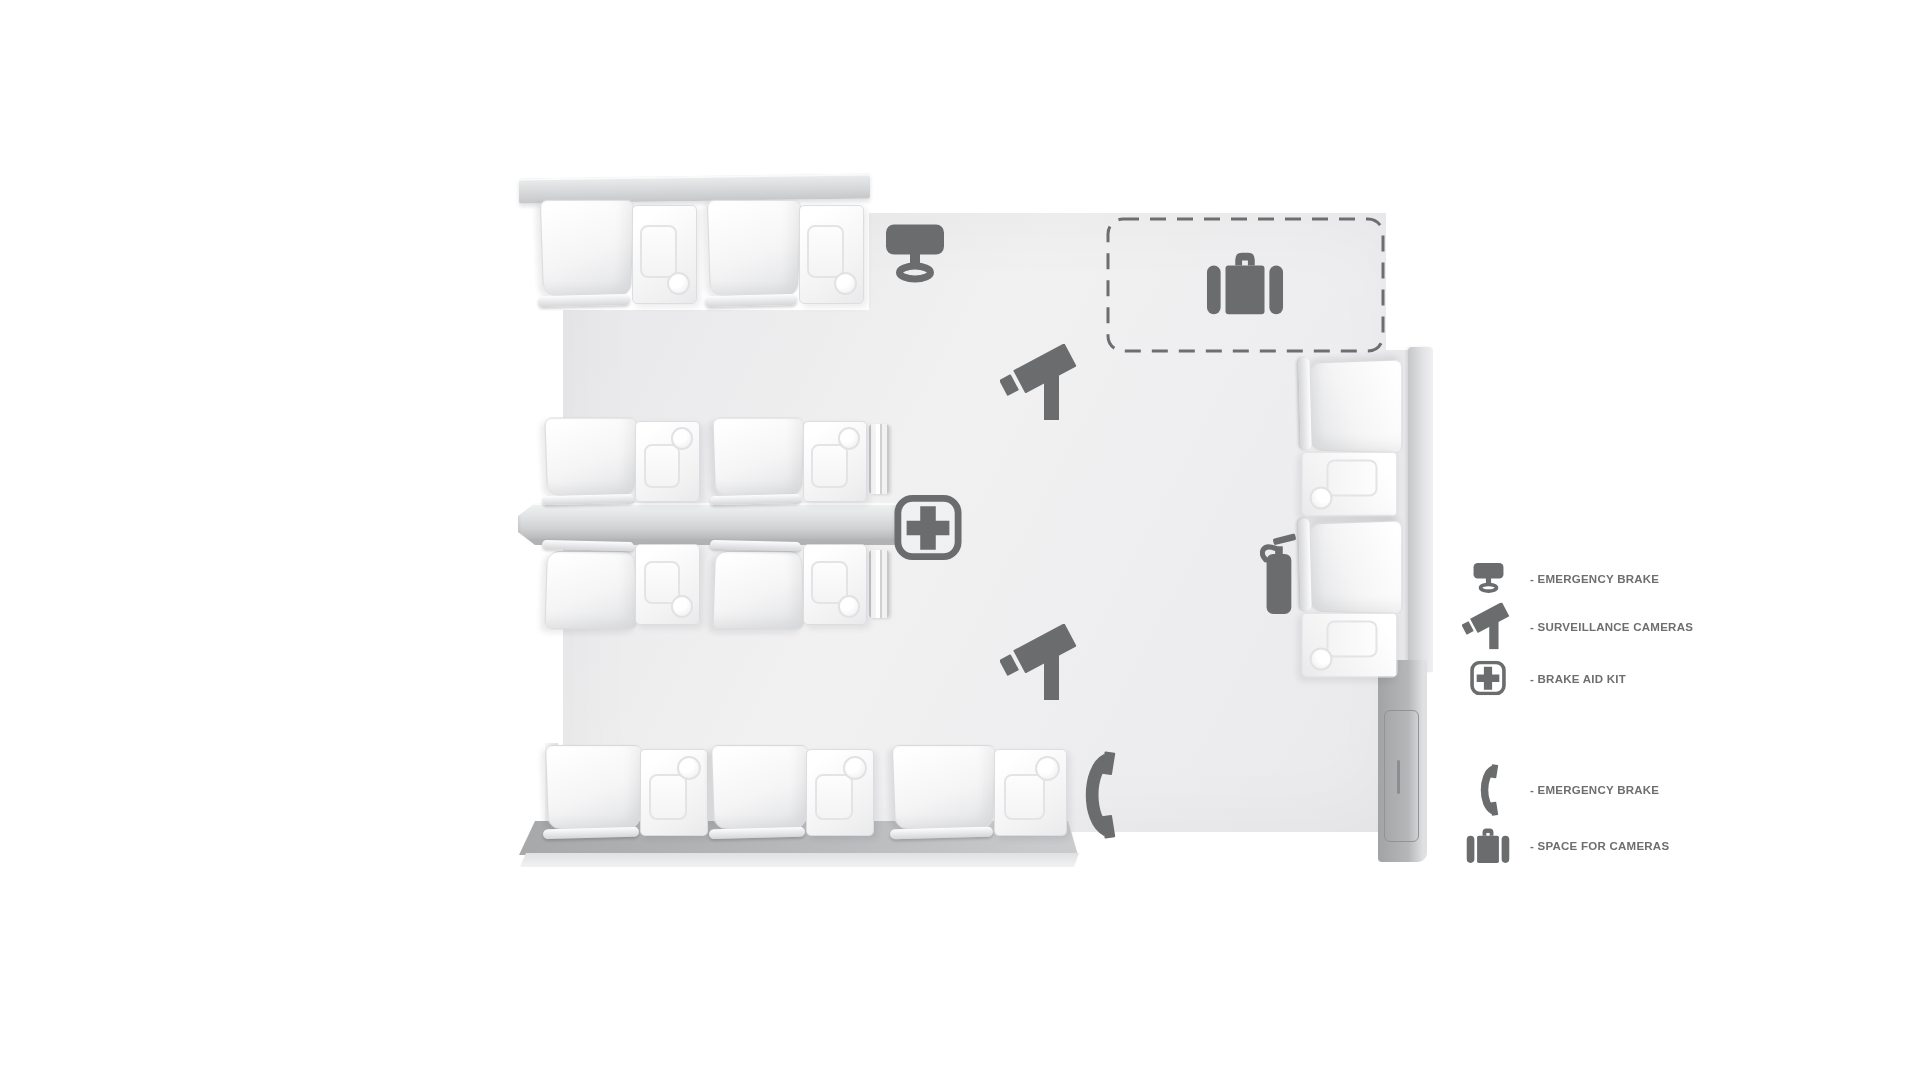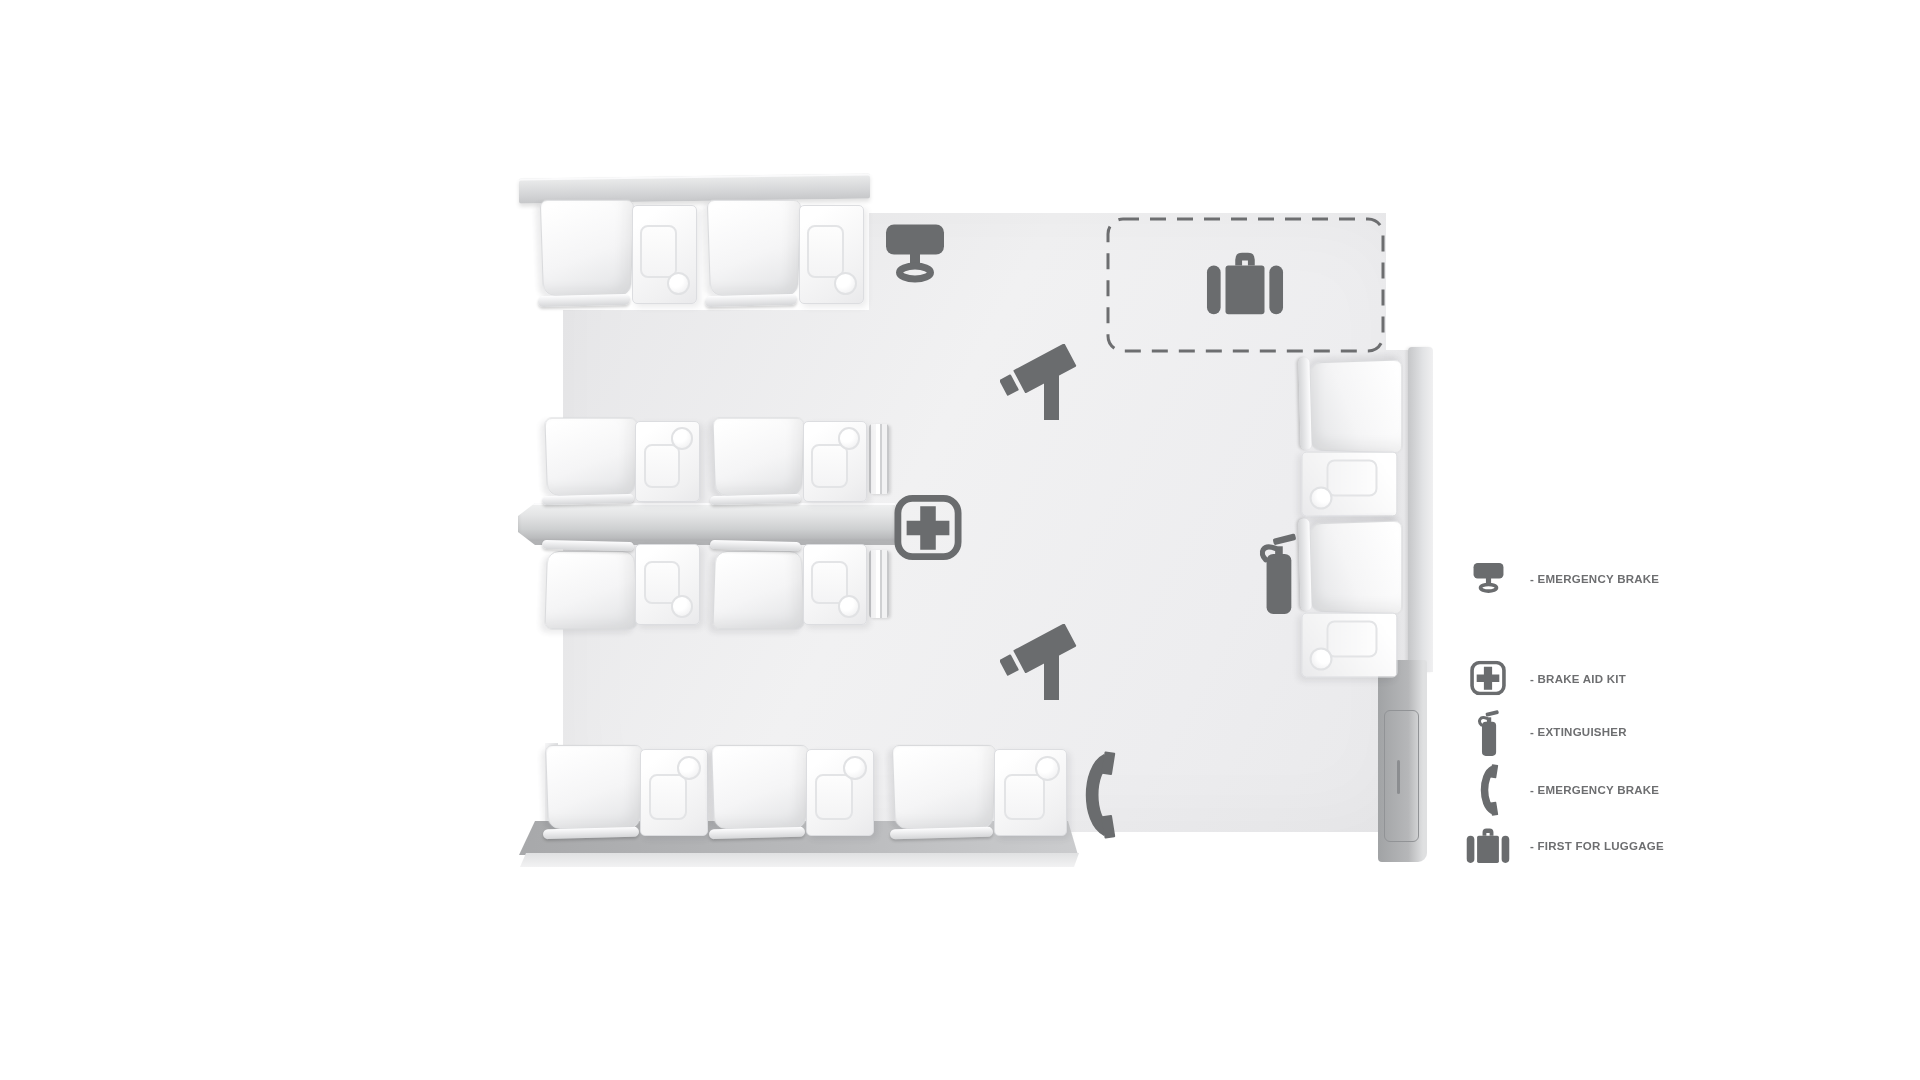--- a/index.html
+++ b/index.html
@@ -261,47 +261,47 @@
 
   <div class="abs legend">
     <div class="lg-row" style="top:33px">
       <div class="lg-ic">
         <svg class="ic" style="width:33px;height:35px">
             <use href="#i-brake"></use>
           </svg>
       </div>
       <div class="lg-label">- EMERGENCY BRAKE</div>
     </div>
+    <div class="lg-row" style="top:81px">
+      <div class="lg-ic">
+        <svg class="ic" style="width:52px;height:47px">
+            <use href="#i-camera"></use>
+          </svg>
+      </div>
+      <div class="lg-label">- SURVEILLANCE CAMERAS</div>
+    </div>
     <div class="lg-row" style="top:133px">
       <div class="lg-ic">
         <svg class="ic" style="width:36px;height:35px">
             <use href="#i-aid"></use>
           </svg>
       </div>
       <div class="lg-label">- BRAKE AID KIT</div>
     </div>
-    <div class="lg-row" style="top:187px">
-      <div class="lg-ic">
-        <svg class="ic" style="width:23px;height:50px">
-            <use href="#i-ext"></use>
-          </svg>
-      </div>
-      <div class="lg-label">- EXTINGUISHER</div>
-    </div>
     <div class="lg-row" style="top:245px">
       <div class="lg-ic">
         <svg class="ic" style="width:24px;height:52px">
             <use href="#i-phone"></use>
           </svg>
       </div>
       <div class="lg-label">- EMERGENCY BRAKE</div>
     </div>
     <div class="lg-row" style="top:301px">
       <div class="lg-ic">
         <svg class="ic" style="width:44px;height:36px">
             <use href="#i-case"></use>
           </svg>
       </div>
-      <div class="lg-label">- FIRST FOR LUGGAGE</div>
+      <div class="lg-label">- SPACE FOR CAMERAS</div>
     </div>
   </div>
 
 </div>
 
 </body></html>

